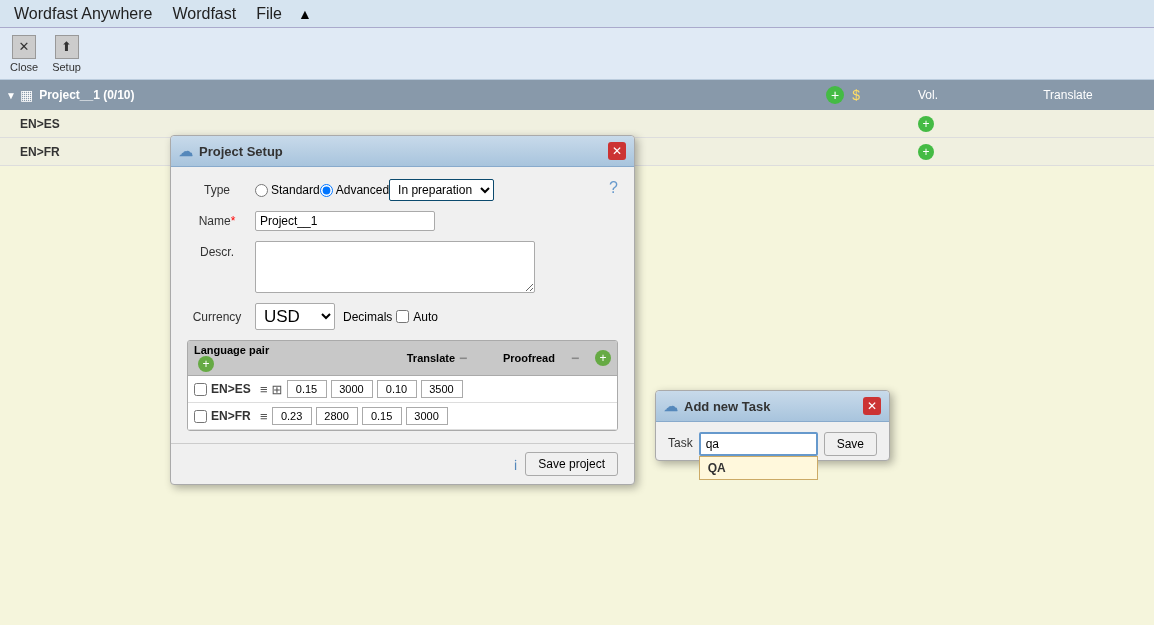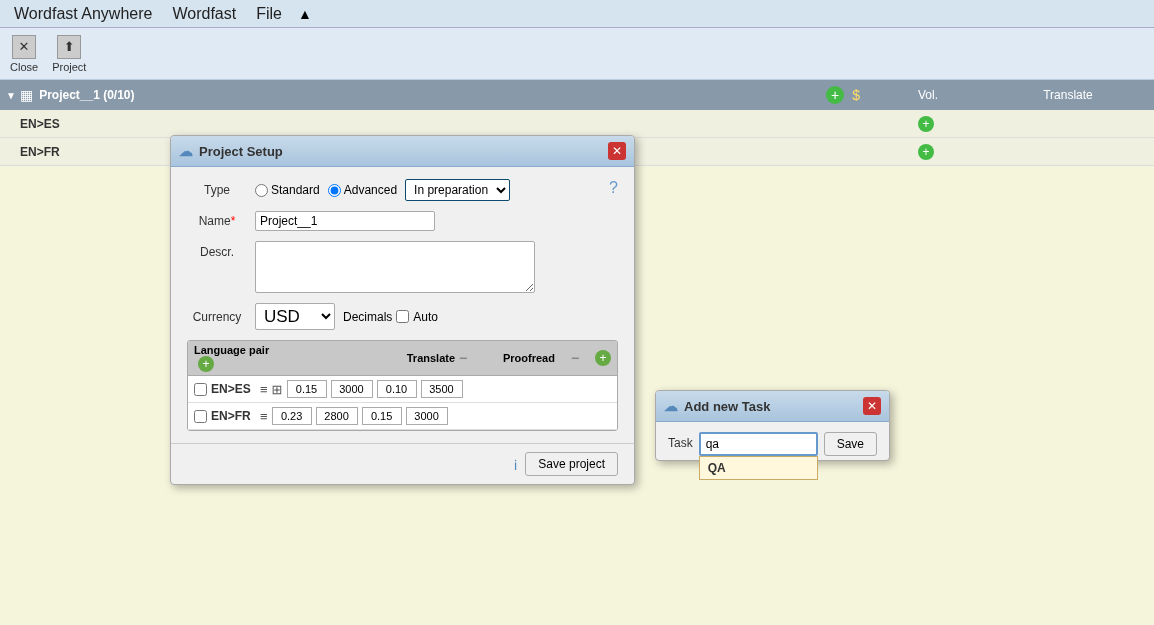--- a/index.html
+++ b/index.html
@@ -131,21 +131,21 @@
       gap: 8px;
     }
     .form-label {
       width: 60px;
       font-size: 12px;
       color: #333;
       text-align: center;
       flex-shrink: 0;
     }
     .form-label-req { color: red; }
-    .radio-group { display: flex; align-items: center; gap: 8px; }
+    .radio-group { display: flex; align-items: center; }
     .radio-option { display: flex; align-items: center; gap: 3px; font-size: 12px; }
     .status-select {
       padding: 2px 4px;
       font-size: 12px;
       border: 1px solid #0c4a6e;
       border-radius: 2px;
       background: white;
     }
     .text-input {
       padding: 2px 4px;
@@ -344,21 +344,21 @@
   <span class="menu-collapse">▲</span>
 </div>
 
 <div class="toolbar">
   <div class="toolbar-btn">
     <div class="toolbar-icon">✕</div>
     <span>Close</span>
   </div>
   <div class="toolbar-btn">
     <div class="toolbar-icon">⬆</div>
-    <span>Project</span>
+    <span>Setup</span>
   </div>
 </div>
 
 <div class="main-area">
 
   <div class="project-table-area">
 
     <div class="project-row-header">
       <span class="arrow-icon">▼</span>
       <span class="grid-icon">▦</span>

